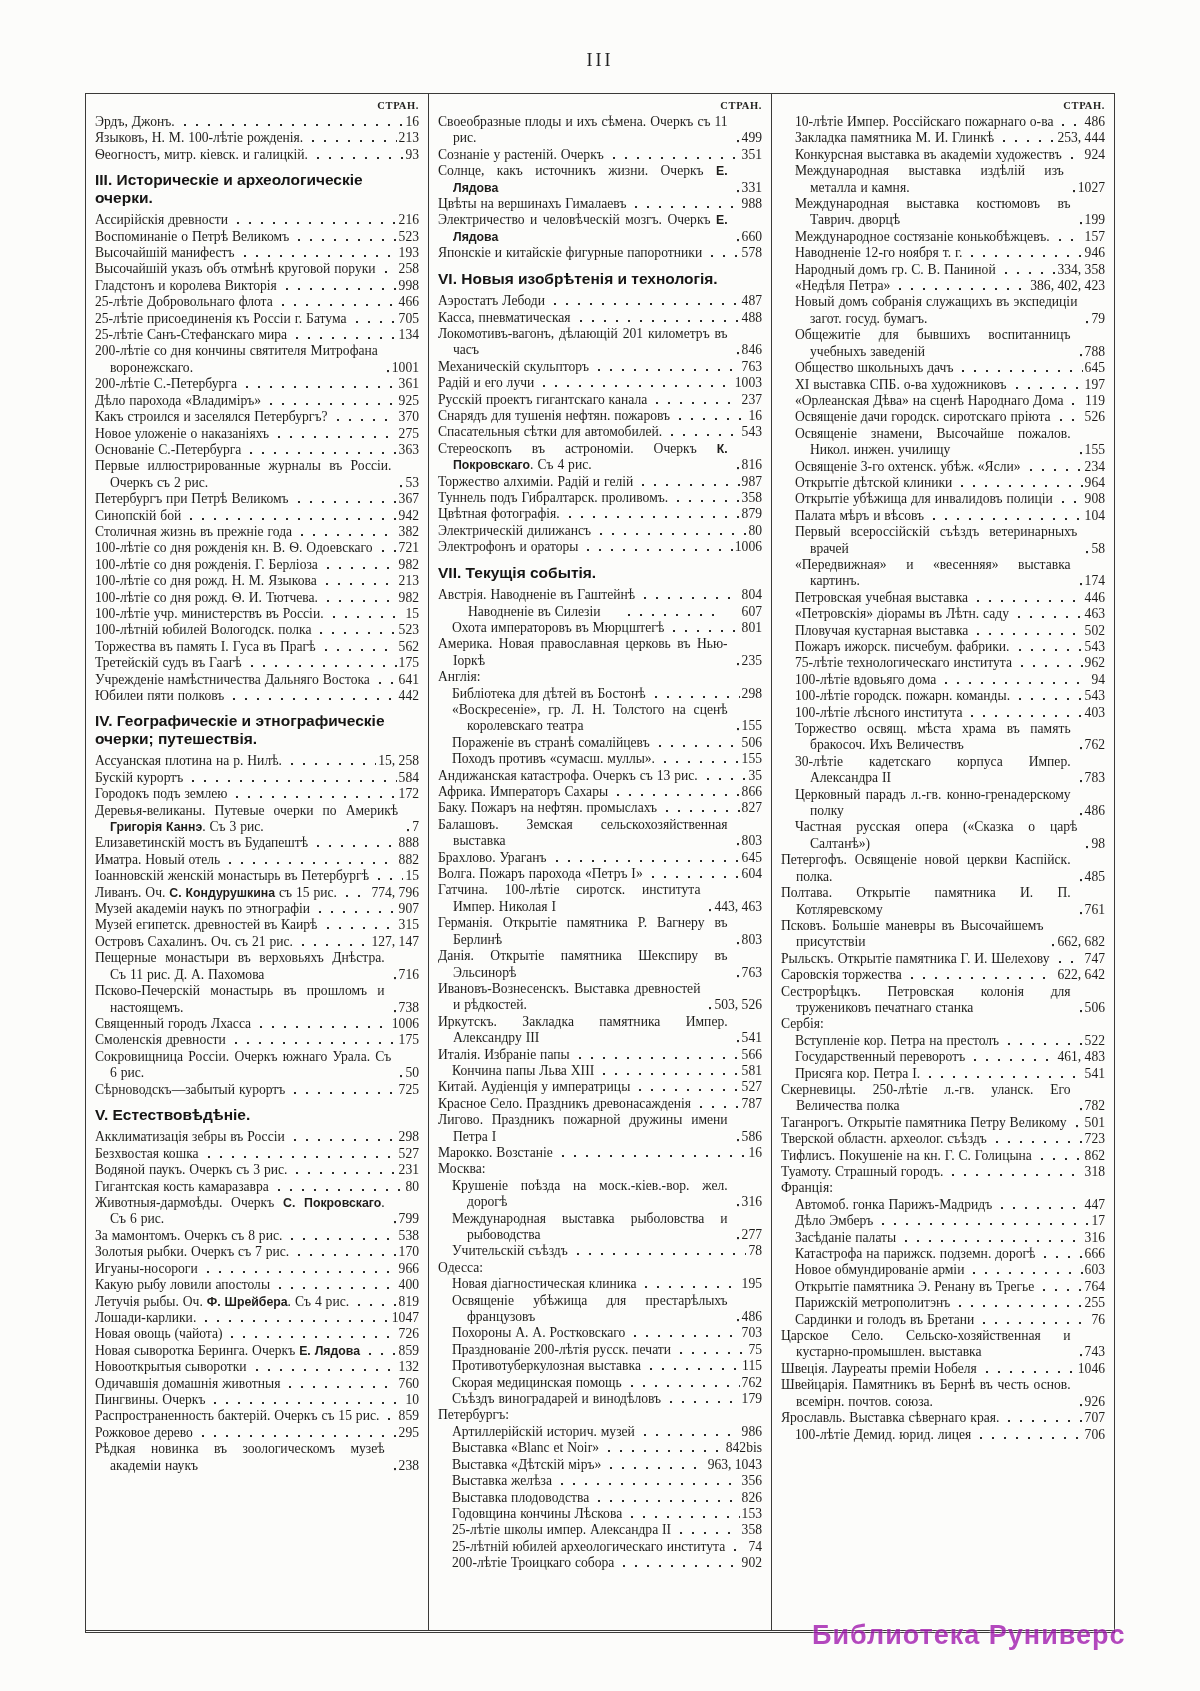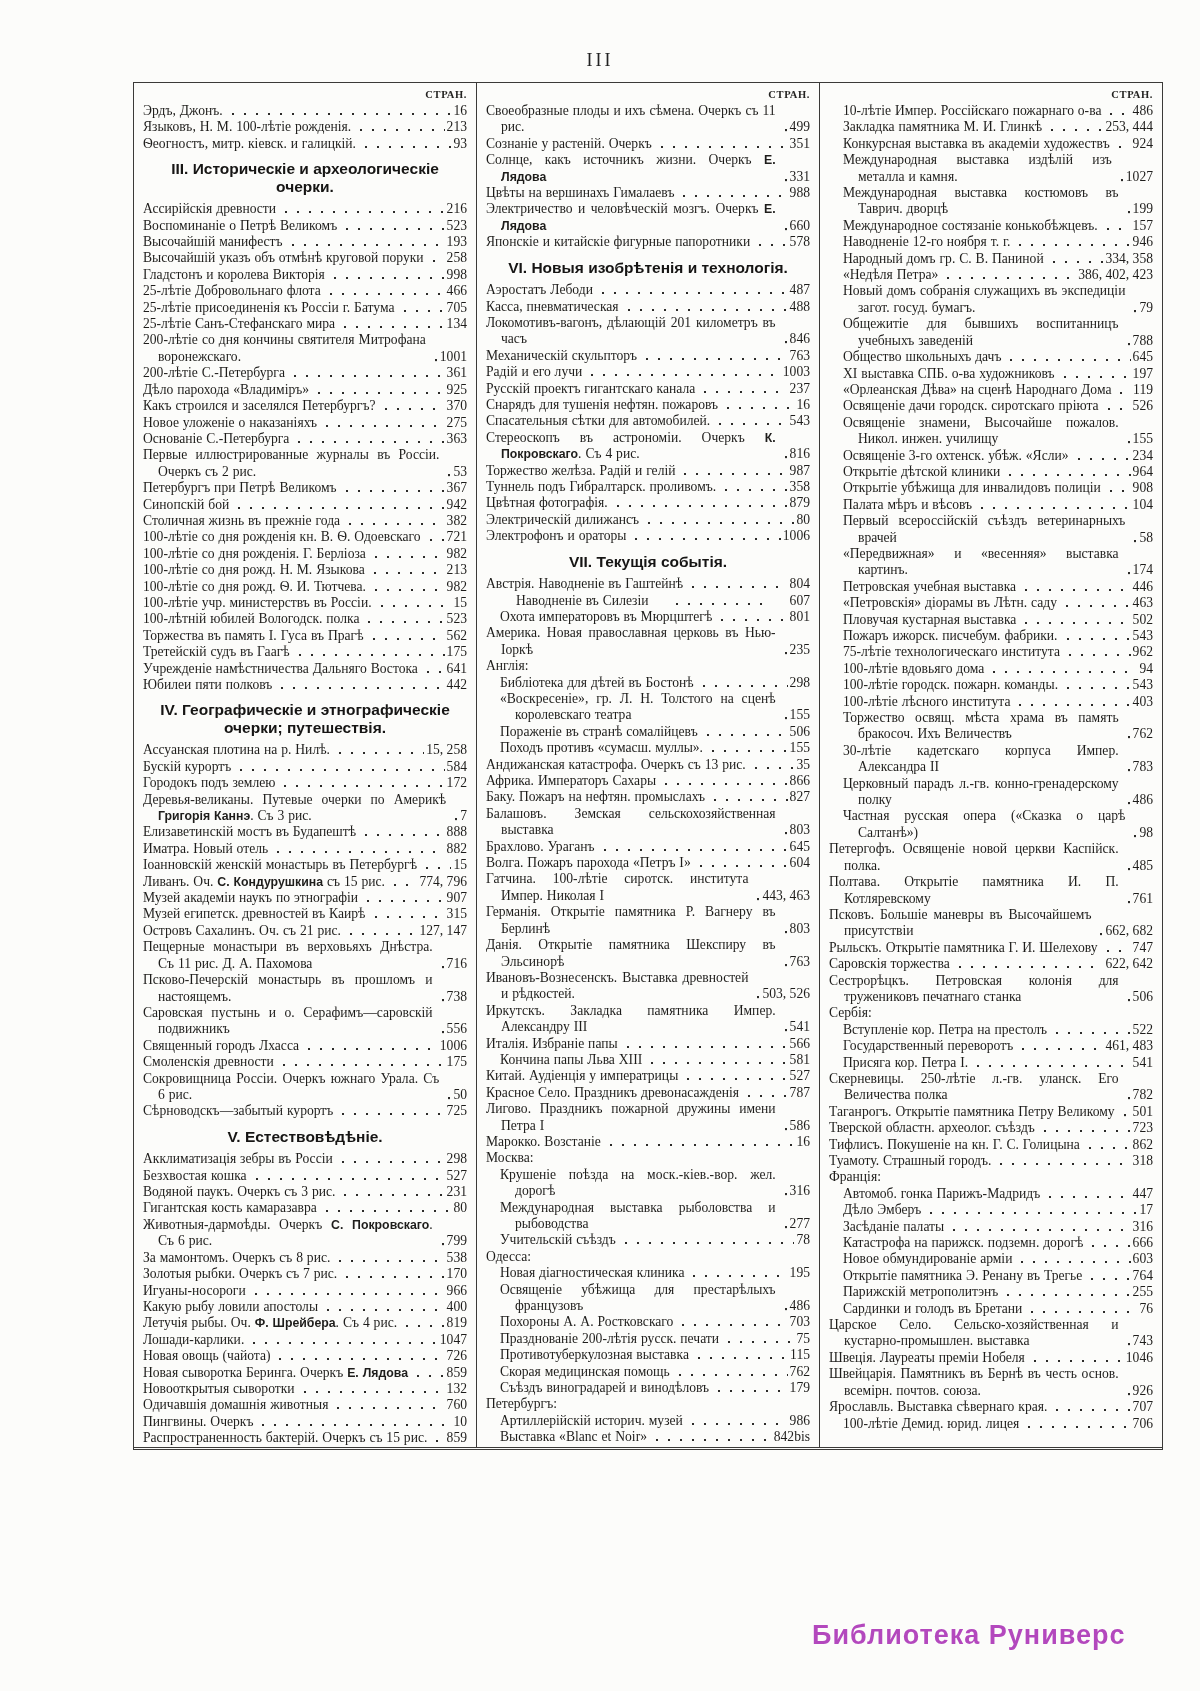--- a/index.html
+++ b/index.html
@@ -1,37 +1,37 @@
 <!DOCTYPE html>
 <html><head>
 <meta charset="utf-8">
 <style>
   html,body{margin:0;padding:0;background:#ffffff;}
   .page{position:relative;width:1200px;height:1691px;background:#fcfcfa;overflow:hidden;
         font-family:"Liberation Serif",serif;color:#1e1d1b;}
   .folio{position:absolute;top:50px;left:0;width:1200px;text-align:center;
          font-size:18px;letter-spacing:3px;color:#222;}
-  .frame{position:absolute;left:85px;top:82px;width:1030px;height:1368px;
+  .frame{position:absolute;left:85px;top:93px;width:1030px;height:1540px;
          border:1px solid #3b3a38;border-bottom:3px double #3b3a38;
-         box-sizing:border-box;display:flex;background:transparent;overflow:hidden;margin-left:48px;}
+         box-sizing:border-box;display:flex;background:transparent;overflow:hidden;}
   .col{flex:1 1 0;padding:5px 9px 0 9px;box-sizing:border-box;overflow:hidden;}
   .col.sep{border-right:1px solid #3b3a38;}
   .strap{text-align:right;font-size:10.5px;letter-spacing:.6px;color:#242321;
          margin:1px 0 3px 0;font-weight:bold;}
   .entry{display:flex;align-items:flex-end;font-size:13.6px;line-height:16.4px;}
   .entry .txt{flex:0 1 auto;text-align:justify;text-indent:-15px;padding-left:15px;
               word-spacing:.5px;}
   .entry.ind1{margin-left:14px;}
   .entry.ind2{margin-left:30px;gap:18px;}
   .entry .dots{flex:1 1 8px;min-width:8px;height:16.4px;margin:0 2px 0 4px;
         background-image:radial-gradient(circle at 50% 68%, #2c2b29 1.1px, rgba(0,0,0,0) 1.5px);
         background-size:12px 16.4px;background-repeat:repeat-x;}
   .entry .pg{flex:0 0 auto;white-space:nowrap;}
   .entry.group .txt{text-indent:0;padding-left:0;}
-  .section{font-family:"Liberation Sans",sans-serif;font-weight:700;text-align:center;
+  .section{font-family:"Liberation Sans",sans-serif;font-weight:700;
            font-size:15.5px;line-height:17.5px;margin:8px 0 6px 0;color:#161514;}
   b.nm{font-family:"Liberation Sans",sans-serif;font-weight:700;font-size:12.3px;}
   .watermark{position:absolute;left:812px;top:1620px;font-family:"Liberation Sans",sans-serif;
              font-weight:700;font-size:27px;letter-spacing:1px;color:#a21caf;opacity:.8;
              text-shadow:0 0 2px #ffffff;filter:blur(.3px);}
 </style>
 </head>
 <body>
 
 <div class="page">
@@ -255,25 +255,20 @@
           <span class="txt">Пещерные монастыри въ верховьяхъ Днѣстра. Съ 11 рис. Д. А. Пахомова</span>
           <span class="dots"></span>
           <span class="pg">716</span>
         </div>
         <div class="entry">
           <span class="txt">Псково-Печерскій монастырь въ прошломъ и настоящемъ.</span>
           <span class="dots"></span>
           <span class="pg">738</span>
         </div>
         <div class="entry">
-          <span class="txt">Саровская пустынь и о. Серафимъ—саровскій подвижникъ</span>
-          <span class="dots"></span>
-          <span class="pg">556</span>
-        </div>
-        <div class="entry">
           <span class="txt">Священный городъ Лхасса</span>
           <span class="dots"></span>
           <span class="pg">1006</span>
         </div>
         <div class="entry">
           <span class="txt">Смоленскія древности</span>
           <span class="dots"></span>
           <span class="pg">175</span>
         </div>
         <div class="entry">
@@ -455,21 +450,21 @@
           <span class="txt">Спасательныя сѣтки для автомобилей.</span>
           <span class="dots"></span>
           <span class="pg">543</span>
         </div>
         <div class="entry">
           <span class="txt">Стереоскопъ въ астрономіи. Очеркъ <b class="nm">К. Покровскаго</b>. Съ 4 рис.</span>
           <span class="dots"></span>
           <span class="pg">816</span>
         </div>
         <div class="entry">
-          <span class="txt">Торжество желѣза. Радій и гелій</span>
+          <span class="txt">Торжество алхиміи. Радій и гелій</span>
           <span class="dots"></span>
           <span class="pg">987</span>
         </div>
         <div class="entry">
           <span class="txt">Туннель подъ Гибралтарск. проливомъ.</span>
           <span class="dots"></span>
           <span class="pg">358</span>
         </div>
         <div class="entry">
           <span class="txt">Цвѣтная фотографія.</span>

